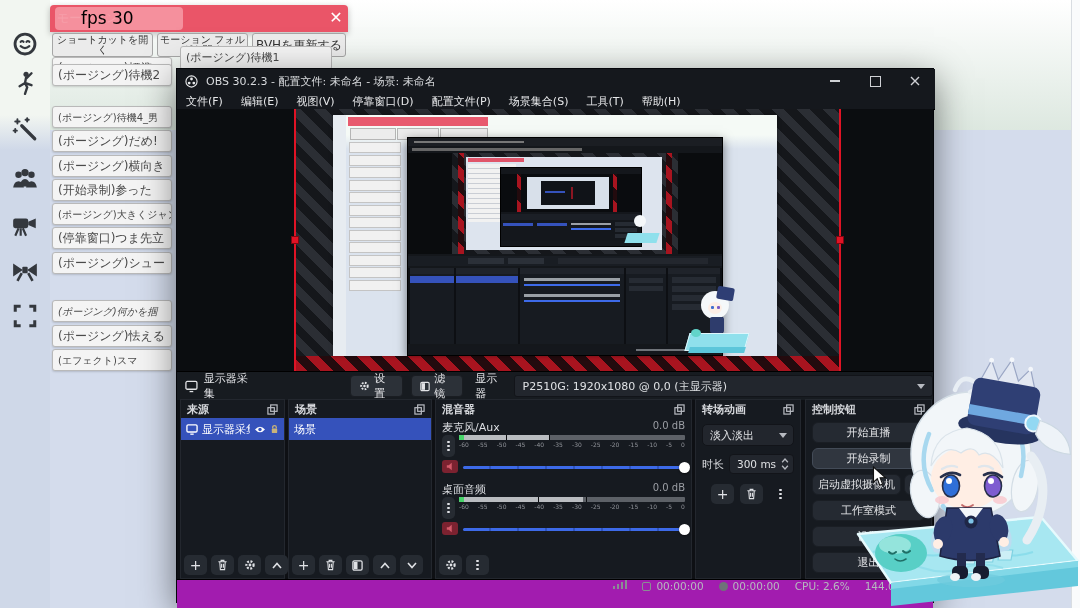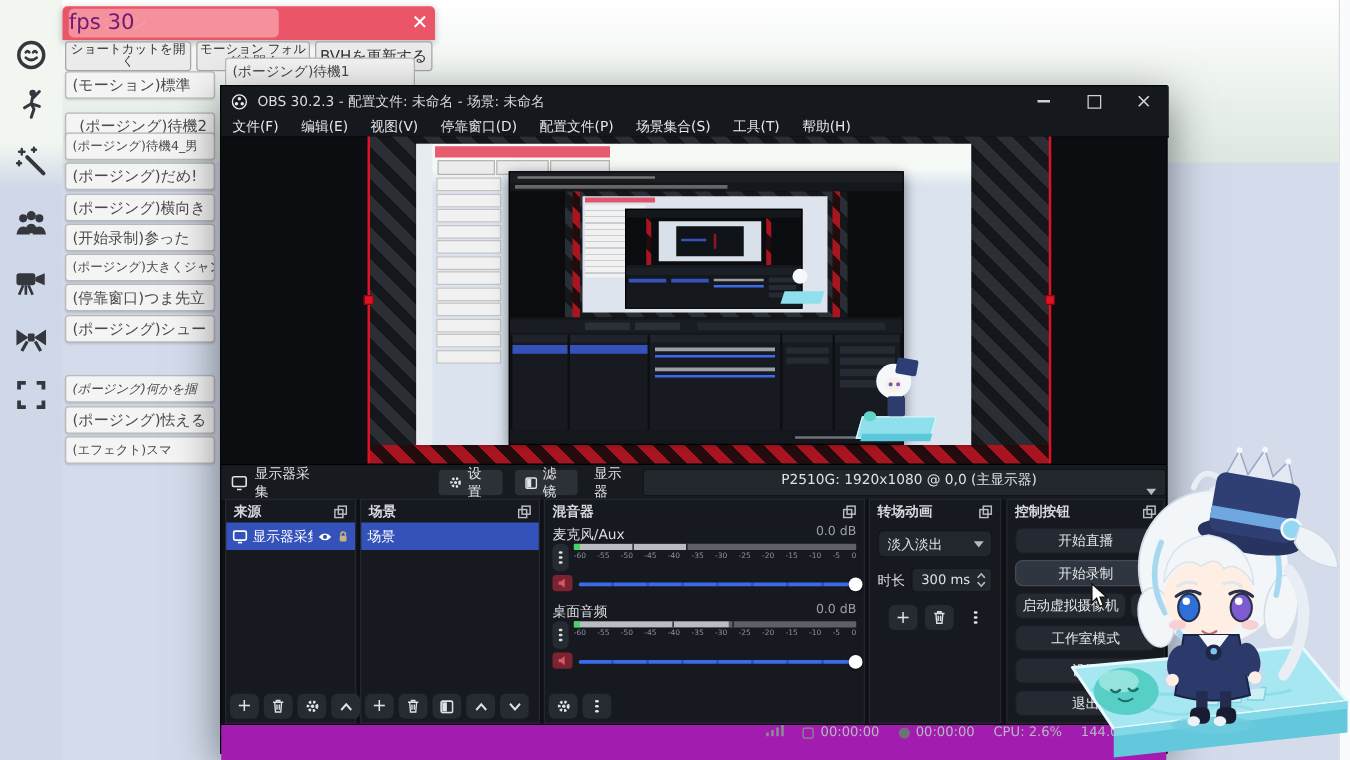--- a/index.html
+++ b/index.html
@@ -7,21 +7,21 @@
   #screen{position:relative;width:1080px;height:608px;overflow:hidden;background:#d4dcec;}
   .abs{position:absolute;}
   
   .bg-top{left:0;top:0;width:1080px;height:130px;background:linear-gradient(#ffffff, #dde8e0);}
   .bg-right-strip{left:1071px;top:0;width:9px;height:608px;background:#fafbfc;border-left:1px solid #d9dde2;}
   
   .sidebar{left:0;top:0;width:50px;height:608px;background:linear-gradient(#f2f6f1 0 115px,#cfd8e8 150px);}
   .side-icon{left:9px;width:32px;height:32px;display:flex;align-items:center;justify-content:center;color:#34383e;}
   
   .mt-titlebar{left:50px;top:5px;width:298px;height:27px;background:#ea5568;border-radius:4px 4px 0 0;box-shadow:0 2px 6px rgba(0,0,0,.25);color:#fff;font-size:12px;line-height:27px;padding-left:7px;box-sizing:border-box;}
-  .mt-fps{left:55px;top:7px;width:168px;height:23px;background:rgba(245,150,162,.92);border-radius:4px;color:#701a75;font-size:17px;line-height:23px;box-sizing:border-box;}
+  .mt-fps{left:55px;top:7px;width:128px;height:23px;background:rgba(245,150,162,.92);border-radius:4px;color:#000000;font-size:17px;line-height:23px;padding-left:26px;box-sizing:border-box;}
   .mt-close{left:326px;top:8px;width:20px;height:20px;color:#fff;font-size:16px;font-weight:bold;text-align:center;line-height:20px;}
   .mt-btn{top:33px;height:24px;background:#ebebeb;border:1px solid #a6a6a6;border-radius:3px;color:#333;font-size:10px;display:flex;align-items:center;justify-content:center;text-align:center;box-sizing:border-box;line-height:1.05;word-break:break-all;overflow:hidden;}
   .mi{left:52px;width:120px;height:22px;background:#f4f4f4;border:1px solid #b9b9b9;border-radius:3px;color:#4a4a4a;font-size:12px;line-height:21px;padding-left:5px;box-sizing:border-box;white-space:nowrap;overflow:hidden;box-shadow:0 1px 2px rgba(0,0,0,.15);}
   .mi.sm{font-size:10px;}
   .float-chip{left:180px;top:46px;width:152px;height:24px;background:#f4f4f4;border:1px solid #b9b9b9;border-radius:3px;color:#4a4a4a;font-size:11px;line-height:22px;padding-left:5px;box-sizing:border-box;white-space:nowrap;overflow:hidden;z-index:5;}
   
   .obs{left:176px;top:68px;width:758px;height:535px;background:#0e1014;border:1px solid #05060a;box-sizing:border-box;box-shadow:0 10px 34px rgba(0,0,0,.5);z-index:10;}
   .obs-titlebar{left:0;top:0;width:758px;height:24px;background:#15181d;display:flex;align-items:center;color:#d8dadd;font-size:11px;}
   .obs-title{margin-left:8px;white-space:nowrap;}
   .win-controls{position:absolute;right:0;top:0;height:24px;display:flex;}
@@ -138,21 +138,21 @@
   </div>
   <div class="abs mt-fps"><span>fps 30</span></div>
   <div class="abs mt-close"><span>✕</span></div>
   <div class="abs mt-btn" style="left:52px;width:101px;">ショートカットを開く</div>
   <div class="abs mt-btn" style="left:157px;width:91px;">モーション フォルダを開く</div>
   <div class="abs mt-btn" style="left:252px;width:94px;font-size:12px;">BVHを更新する</div>
 
   <div class="abs float-chip">(ポージング)待機1</div>
 
   <div class="abs mi" style="top:57px;">(モーション)標準</div>
-  <div class="abs mi" style="top:90px;text-align:center;">(ポージング)待機2</div>
+  <div class="abs mi" style="top:64px;">(ポージング)待機2</div>
   <div class="abs mi sm" style="top:106px;">(ポージング)待機4_男</div>
   <div class="abs mi" style="top:130px;">(ポージング)だめ!</div>
   <div class="abs mi" style="top:155px;">(ポージング)横向き</div>
   <div class="abs mi" style="top:179px;">(开始录制)参った</div>
   <div class="abs mi sm" style="top:203px;">(ポージング)大きくジャン</div>
   <div class="abs mi" style="top:227px;">(停靠窗口)つま先立</div>
   <div class="abs mi" style="top:252px;">(ポージング)シュー</div>
   <div class="abs mi sm" style="top:300px;font-style:italic;">(ポージング)何かを掴</div>
   <div class="abs mi" style="top:325px;">(ポージング)怯える</div>
   <div class="abs mi sm" style="top:349px;">(エフェクト)スマ</div>
@@ -327,21 +327,21 @@
         <span>设置</span>
       </div>
       <div class="sbtn" style="margin-left:8px;">
         <svg width="11" height="11" viewBox="0 0 12 12">
             <rect x="1" y="1" width="10" height="10" rx="1.5" fill="none" stroke="#e2e3e6" stroke-width="1.4"></rect>
             <rect x="2" y="2" width="4" height="8" fill="#e2e3e6"></rect>
           </svg>
         <span>滤镜</span>
       </div>
       <span style="margin-left:12px;">显示器</span>
-      <div class="combo" style="margin-left:8px;width:456px;padding-left:8px;flex-direction:column;">
+      <div class="combo" style="margin-left:8px;width:456px;padding-left:8px;">
         <span style="white-space:nowrap;overflow:hidden;">P2510G: 1920x1080 @ 0,0 (主显示器)</span>
         <div class="tri-down" style="margin-left:auto;margin-right:7px;"></div>
       </div>
     </div>
 
     <div class="abs dock" style="left:3px;width:105px;">
       <div class="dock-h">
           <span>来源</span>
         <svg width="11" height="11" viewBox="0 0 12 12">
             <rect x="1" y="4" width="7" height="7" fill="none" stroke="#b9bcc2" stroke-width="1.3"></rect>

